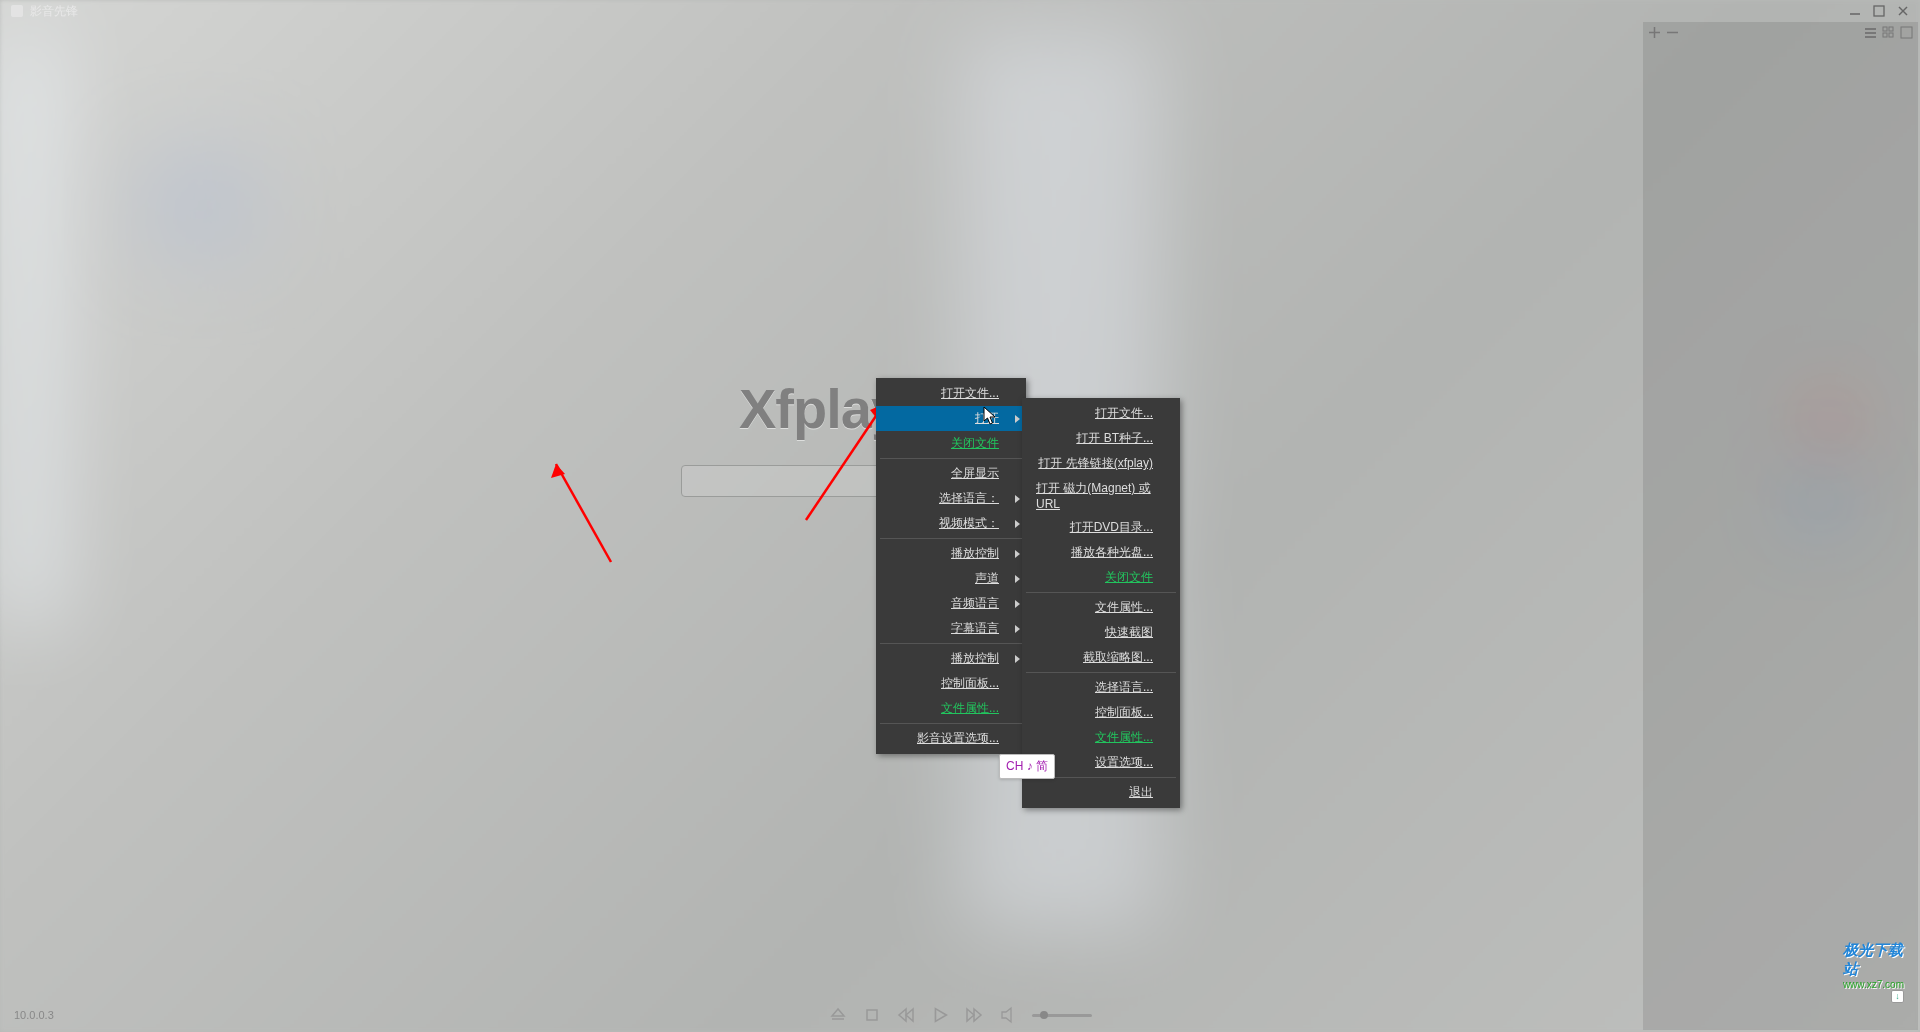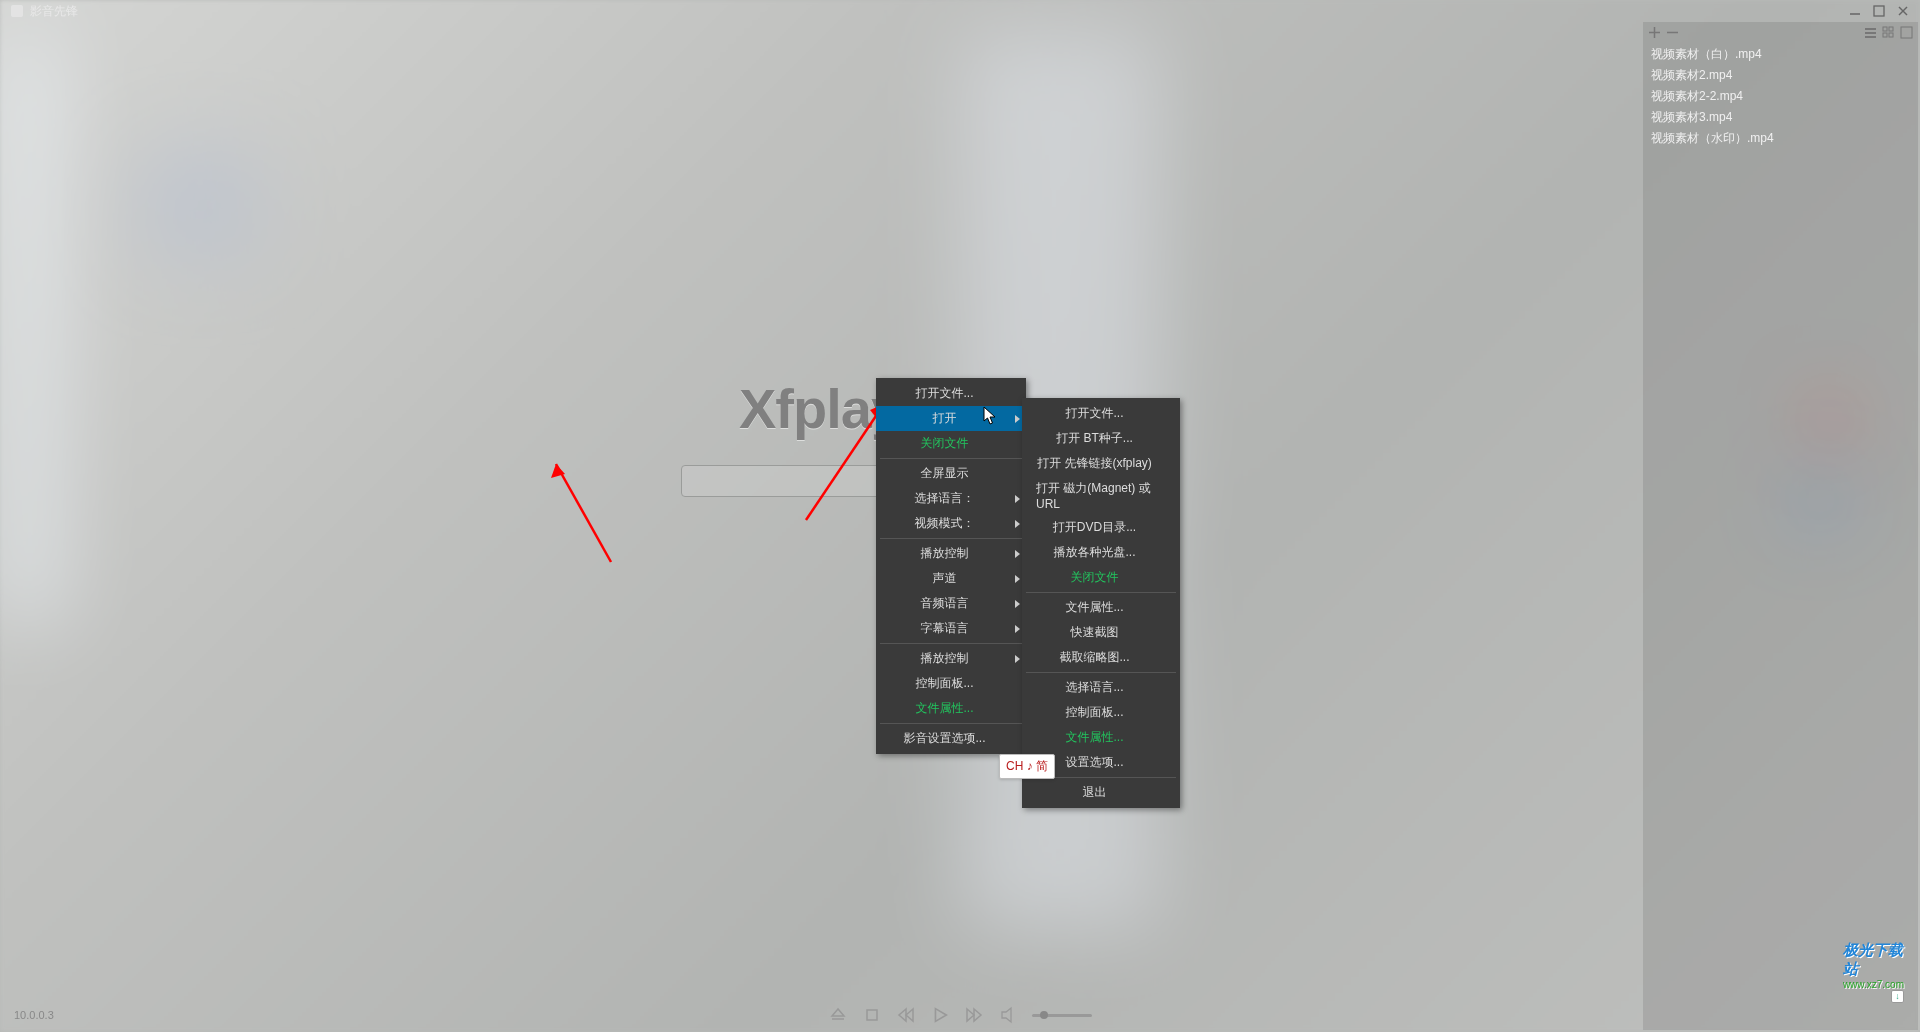--- a/index.html
+++ b/index.html
@@ -51,38 +51,38 @@
 .search-icon { width: 18px; height: 18px; color: #888; }
 
 .red-arrow { position: absolute; pointer-events: none; }
 
 .context-menu {
   position: absolute; background: #3a3a3a; color: #ddd;
   font-size: 12px; min-width: 150px; padding: 3px 0;
   box-shadow: 2px 2px 6px rgba(0,0,0,0.4);
 }
 .cm-item {
-  padding: 4px 27px 4px 14px; display: flex; justify-content: center;
-  align-items: center; cursor: default; position: relative;
+  padding: 4px 27px 4px 14px; display: flex; justify-content: flex-end;
+  align-items: center; cursor: default; position: relative; text-decoration: underline;
 }
 .cm-item.hover { background: #0369a1; }
 .cm-item.disabled { color: #22c55e; }
 .cm-sep { height: 1px; background: #555; margin: 2px 4px; }
 .cm-arrow { width: 0; height: 0; border-left: 5px solid #ccc; border-top: 4px solid transparent; border-bottom: 4px solid transparent; position: absolute; right: 6px; top: 50%; transform: translateY(-50%); }
 .cm1 { left: 876px; top: 378px; width: 146px; }
 .cm2 { left: 1022px; top: 398px; width: 158px; }
 
 .cursor-arrow {
   position: absolute; left: 983px; top: 406px; width: 14px; height: 20px;
 }
 
 .ime-box {
   position: absolute; left: 999px; top: 754px;
   background: #fff; border: 1px solid #bbb; border-radius: 2px;
-  font-size: 12px; color: #b91c1c; padding: 3px 6px;
+  font-size: 12px; color: #a21caf; padding: 3px 6px;
   display: flex; align-items: center; gap: 5px;
   box-shadow: 0 1px 3px rgba(0,0,0,0.15);
 }
 
 .playlist {
   position: absolute; right: 2px; top: 22px; width: 275px; bottom: 2px;
   background: rgba(60,60,60,0.15);
 }
 .playlist-toolbar {
   height: 20px; display: flex; justify-content: space-between; align-items: center;
@@ -330,27 +330,20 @@
             <rect x="8" y="8" width="4" height="4" fill="none" stroke="#777"></rect>
           </svg>
         </span>
       <span class="pl-tool">
           <svg viewBox="0 0 15 15">
             <rect x="2" y="2" width="11" height="11" fill="none" stroke="#777"></rect>
           </svg>
         </span>
     </div>
   </div>
-  <div class="playlist-items" id="playlist-items">
-      <div class="playlist-item">视频素材（白）.mp4</div>
-      <div class="playlist-item">视频素材2.mp4</div>
-      <div class="playlist-item">视频素材2-2.mp4</div>
-      <div class="playlist-item">视频素材3.mp4</div>
-      <div class="playlist-item">视频素材（水印）.mp4</div>
-    </div>
 </div>
 
 <div class="bottom-bar">
   <span class="version">10.0.0.3</span>
   <div class="player-controls">
     <span class="pc-btn">
         <svg viewBox="0 0 20 20">
           <polygon points="10,4 4,11 16,11" fill="none" stroke="#999" stroke-width="1.5"></polygon>
           <line x1="4" y1="14" x2="16" y2="14" stroke="#999" stroke-width="1.5"></line>
         </svg>

